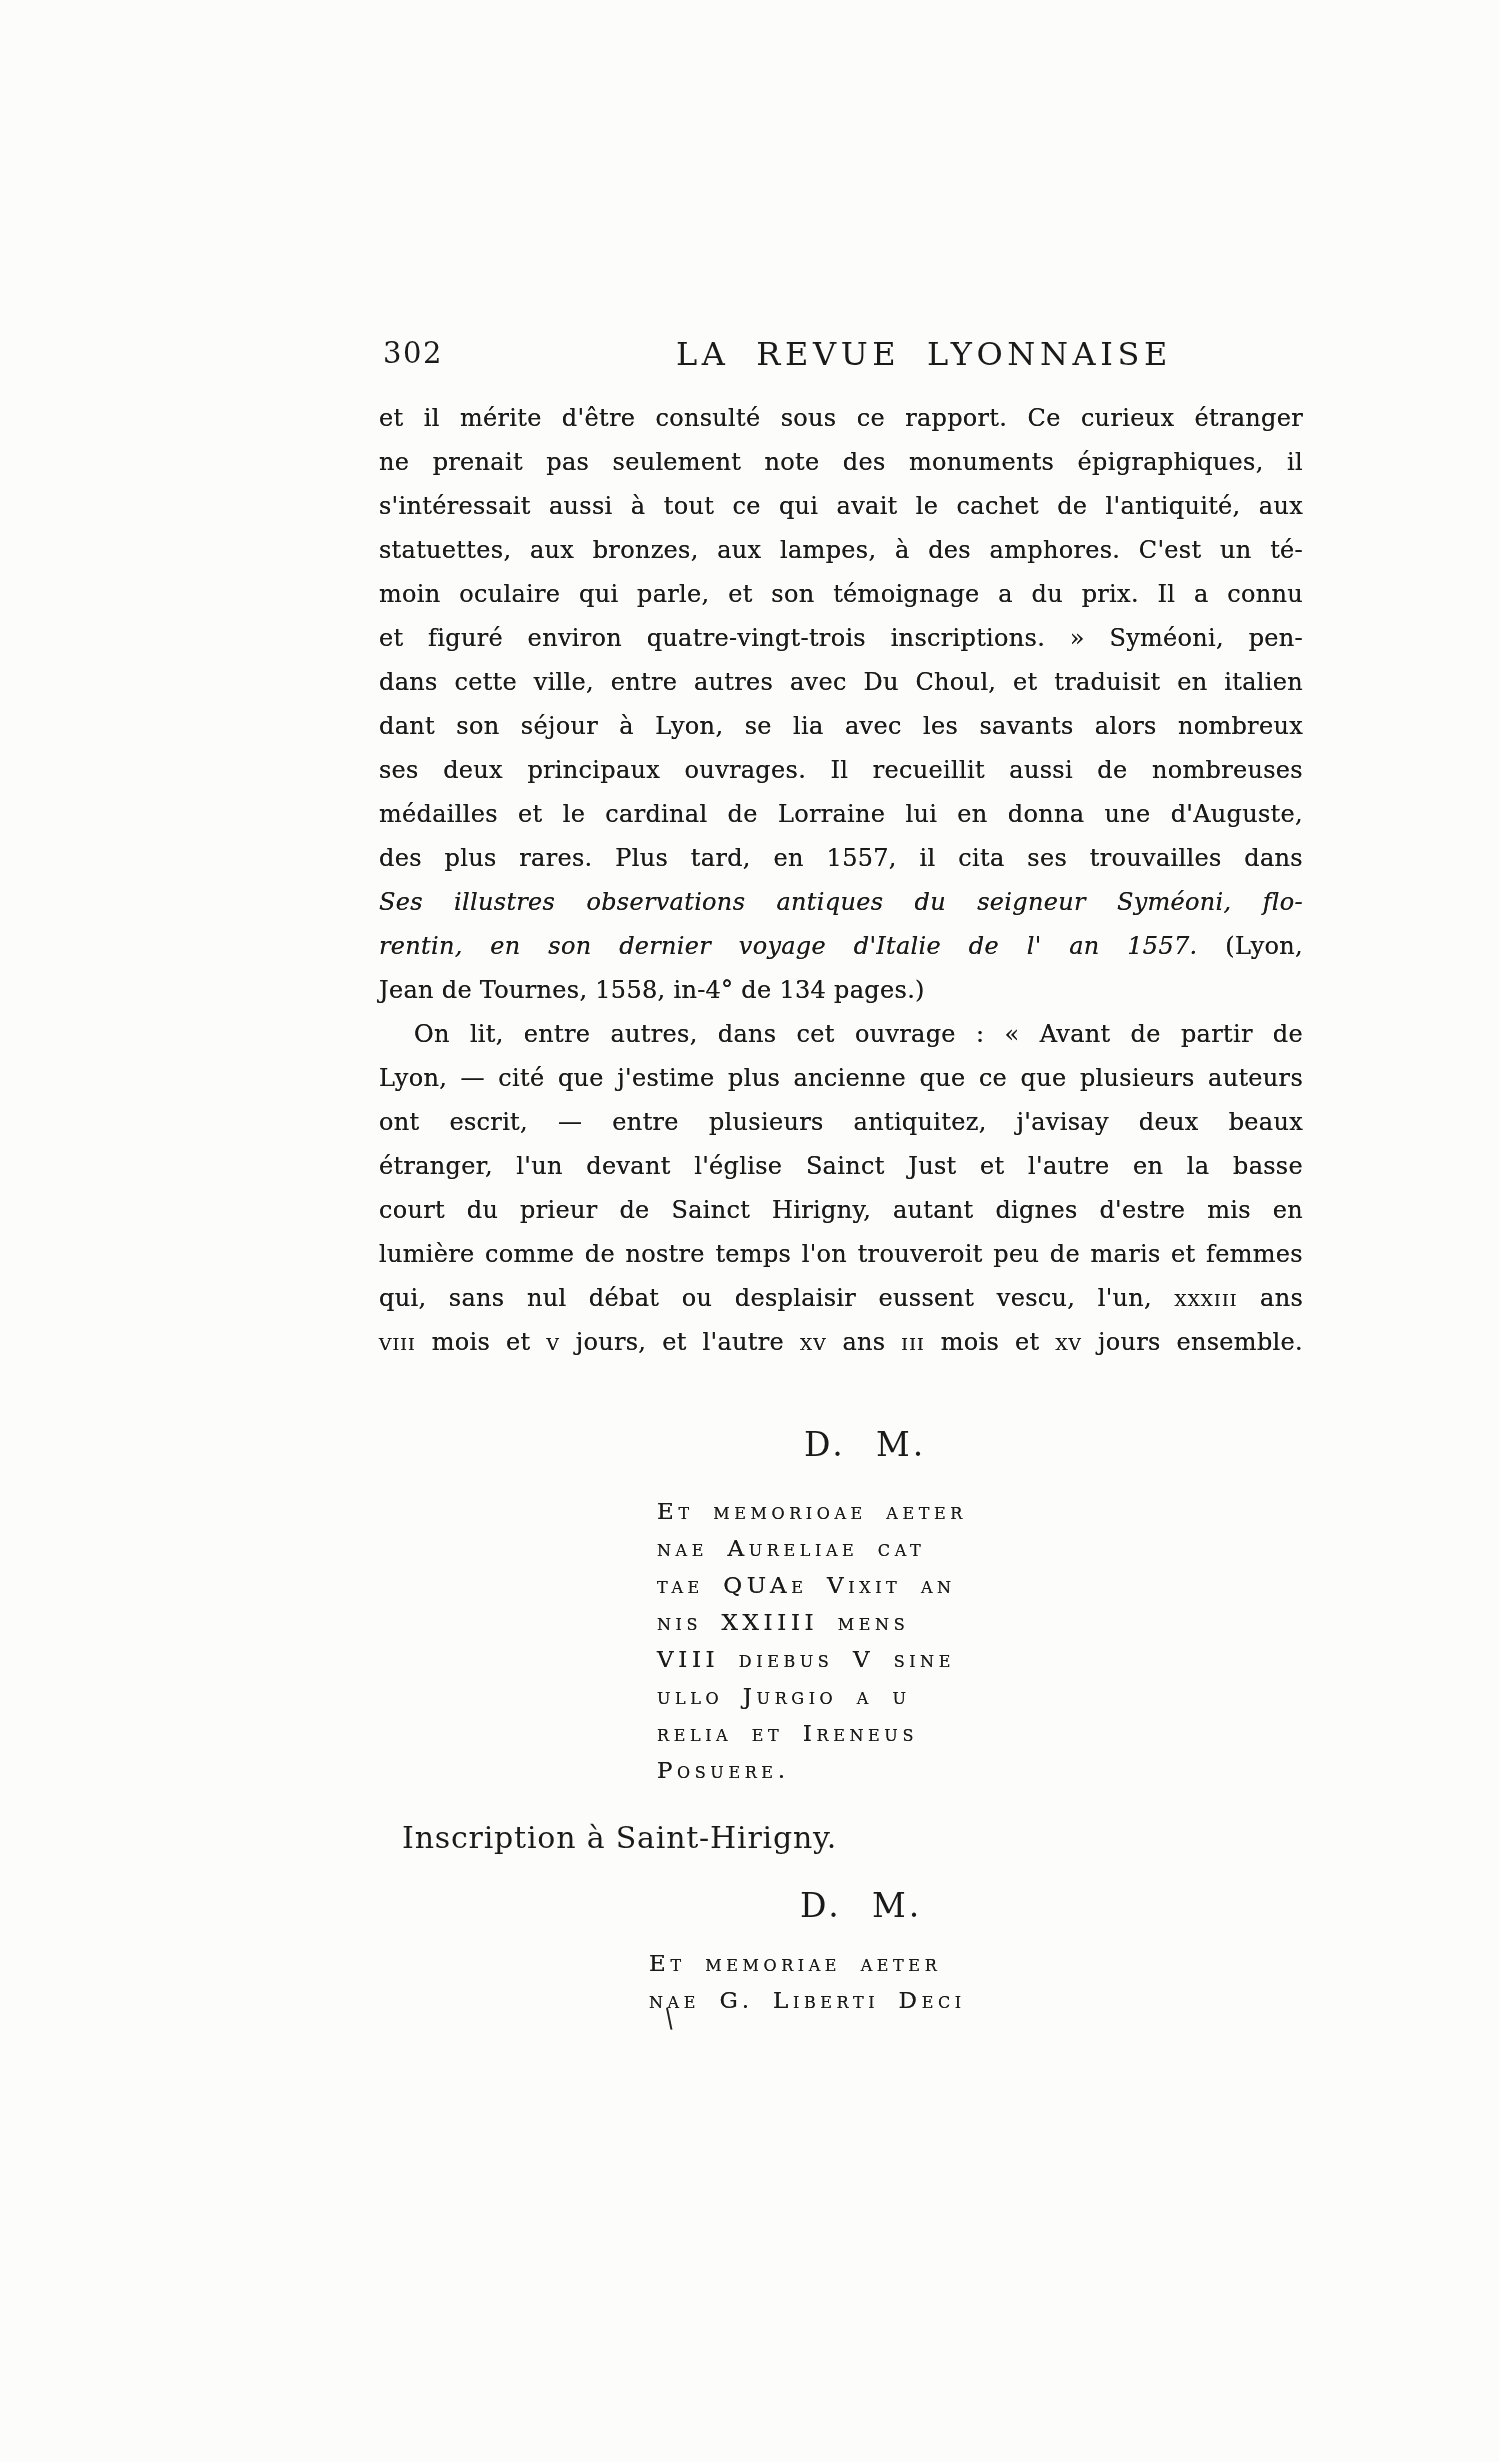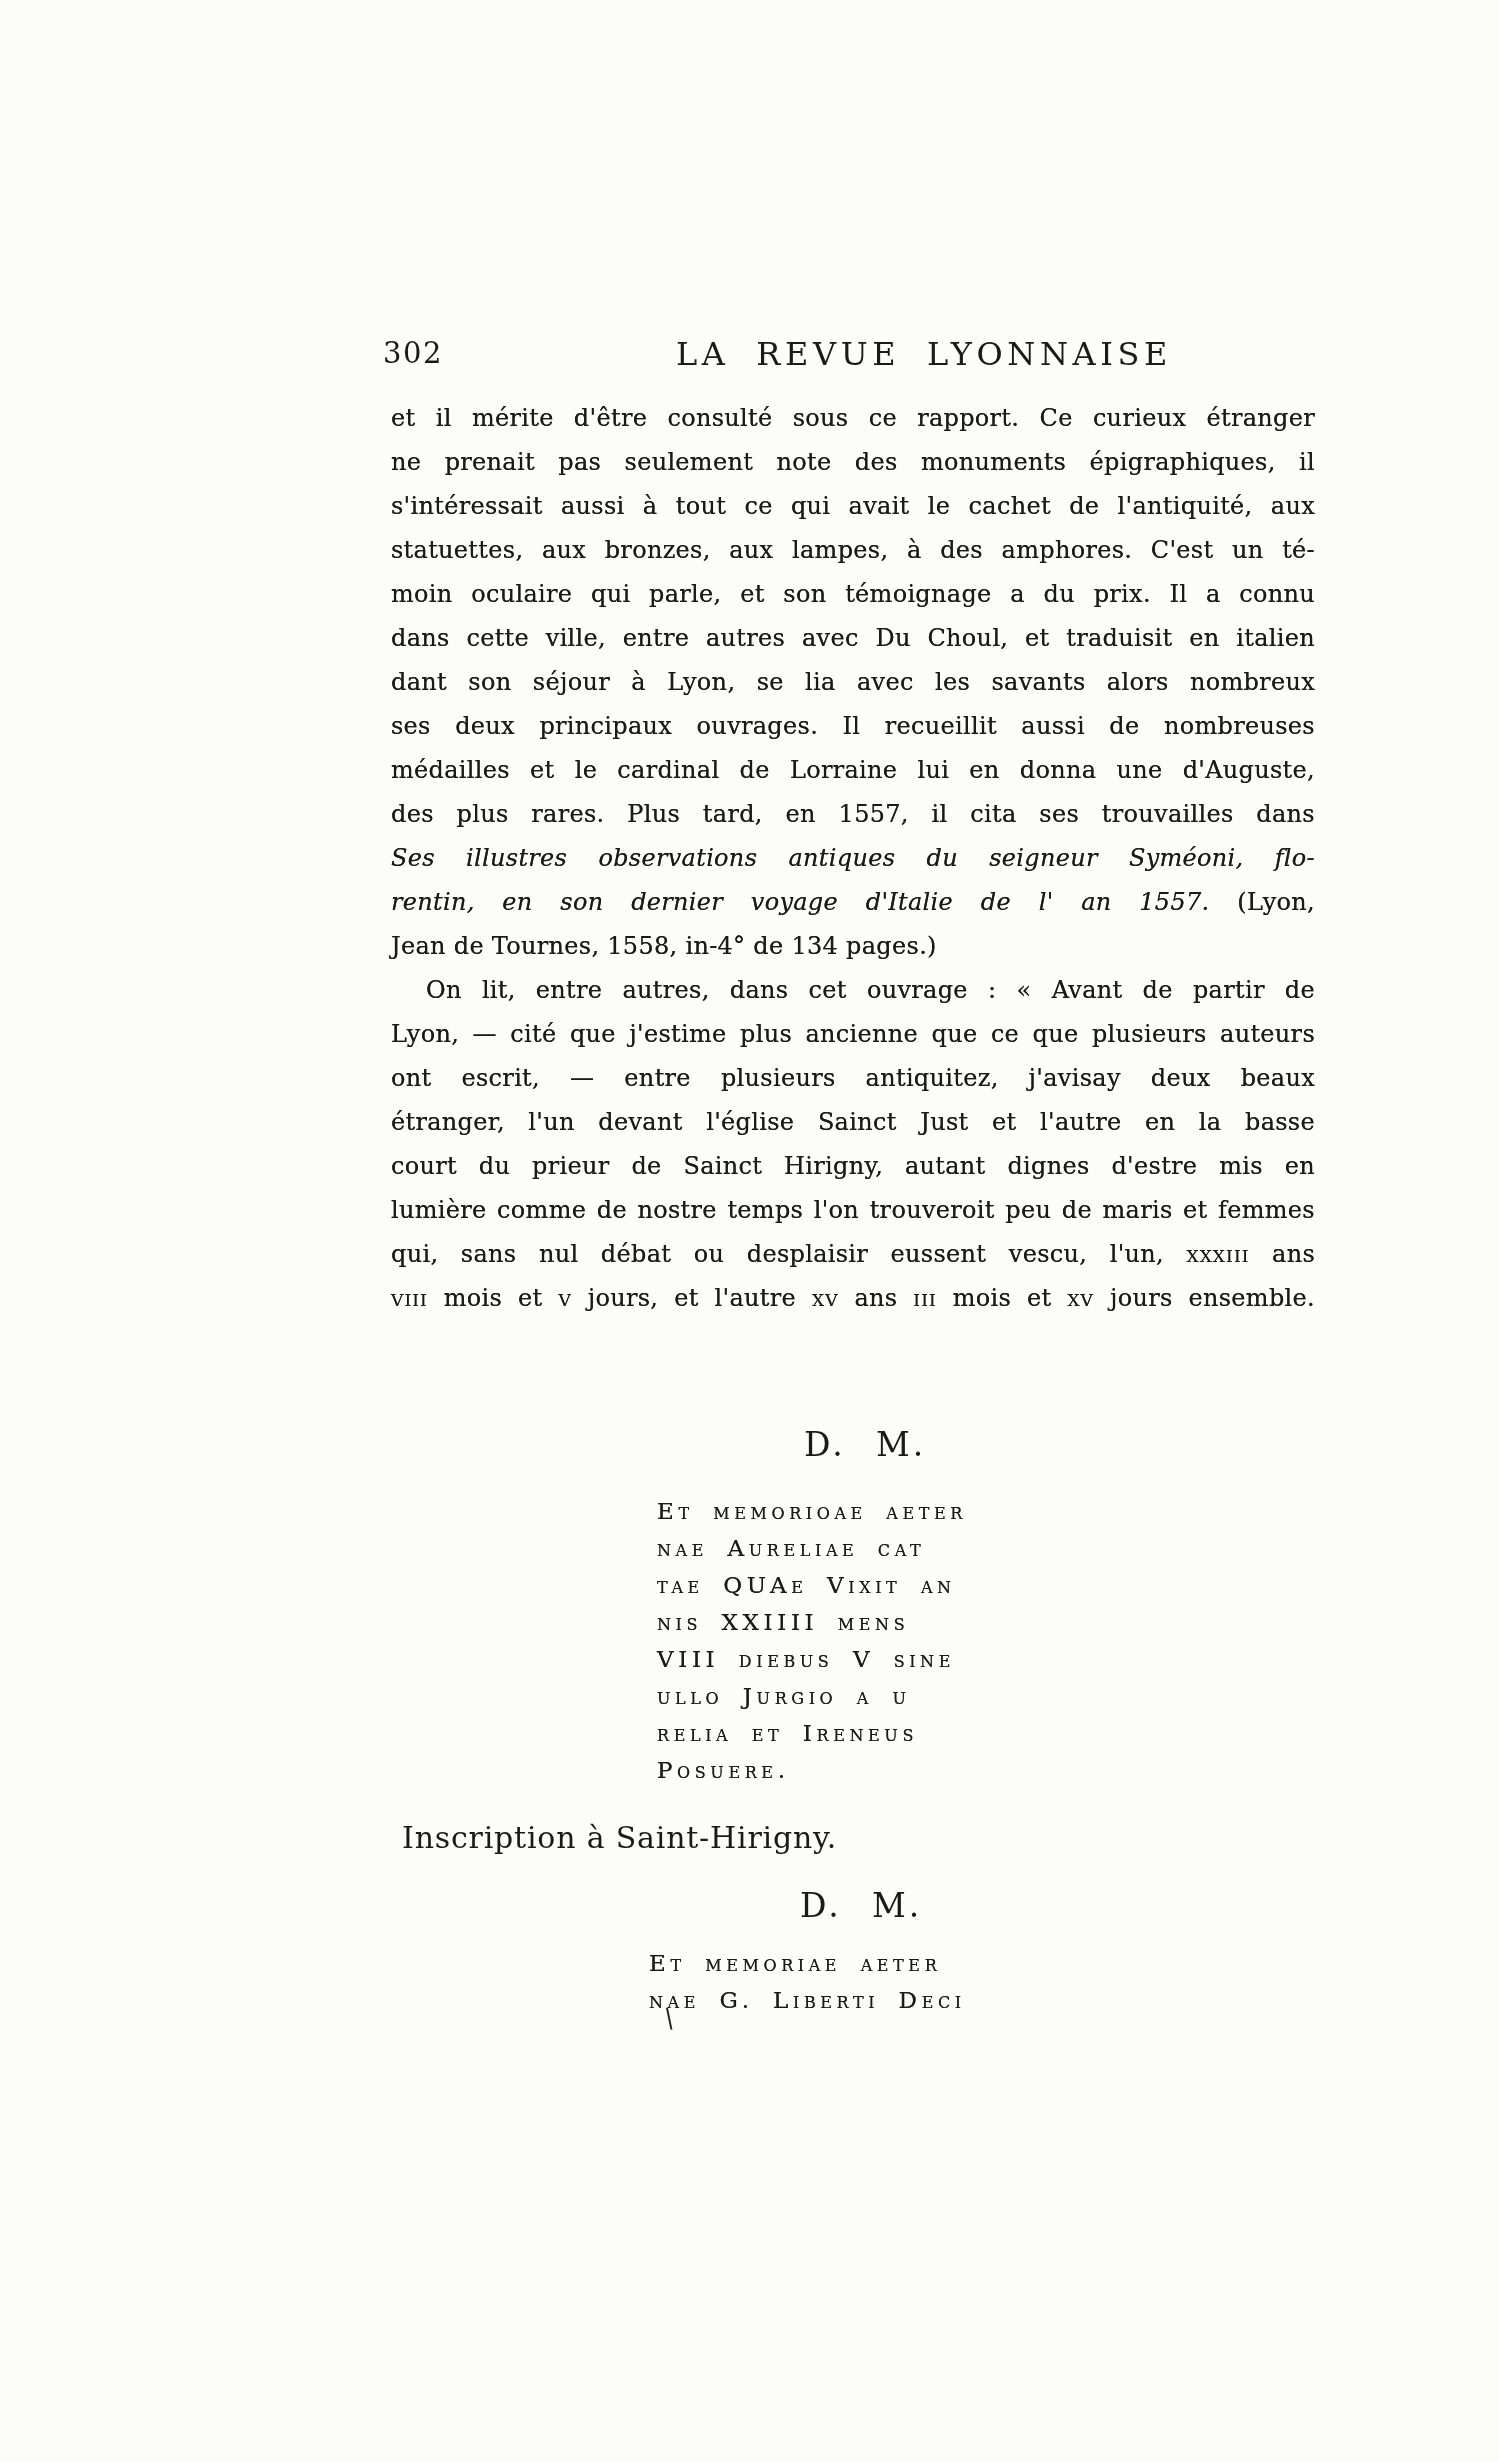--- a/index.html
+++ b/index.html
@@ -20,21 +20,20 @@
   .jtitle{
     position:absolute;left:676px;top:339px;
     font-size:32px;line-height:30px;
     letter-spacing:4.6px;word-spacing:12px;
   }
   
   .body-block{
     position:absolute;left:379px;top:396px;width:924px;
     font-size:24px;
     text-shadow:0 0 0.4px rgba(26,26,26,0.85);
-    margin-left:12px;
   }
   .bl{
     height:44px;line-height:44px;
     text-align:justify;text-align-last:justify;
     letter-spacing:0.3px;
   }
   .bl.pend{text-align:left;text-align-last:left;}
   .bl.ind{padding-left:35px;}
   .it{font-style:italic;}
   .rn{font-variant:small-caps;letter-spacing:1.1px;}
@@ -79,20 +78,21 @@
 
   <div class="pagenum">302</div>
   <div class="jtitle">LA REVUE LYONNAISE</div>
 
   <div class="body-block">
     <div class="bl">et il mérite d'être consulté sous ce rapport. Ce curieux étranger</div>
     <div class="bl">ne prenait pas seulement note des monuments épigraphiques, il</div>
     <div class="bl">s'intéressait aussi à tout ce qui avait le cachet de l'antiquité, aux</div>
     <div class="bl">statuettes, aux bronzes, aux lampes, à des amphores. C'est un té-</div>
     <div class="bl">moin oculaire qui parle, et son témoignage a du prix. Il a connu</div>
+    <div class="bl">et figuré environ quatre-vingt-trois inscriptions. » Syméoni, pen-</div>
     <div class="bl">dans cette ville, entre autres avec Du Choul, et traduisit en italien</div>
     <div class="bl">dant son séjour à Lyon, se lia avec les savants alors nombreux</div>
     <div class="bl">ses deux principaux ouvrages. Il recueillit aussi de nombreuses</div>
     <div class="bl">médailles et le cardinal de Lorraine lui en donna une d'Auguste,</div>
     <div class="bl">des plus rares. Plus tard, en 1557, il cita ses trouvailles dans</div>
     <div class="bl it">Ses illustres observations antiques du seigneur Syméoni, flo-</div>
     <div class="bl"><span class="it">rentin, en son dernier voyage d'Italie de l' an 1557.</span><span> (Lyon,</span></div>
     <div class="bl pend">Jean de Tournes, 1558, in-4° de 134 pages.)</div>
     <div class="bl ind">On lit, entre autres, dans cet ouvrage : « Avant de partir de</div>
     <div class="bl">Lyon, — cité que j'estime plus ancienne que ce que plusieurs auteurs</div>

